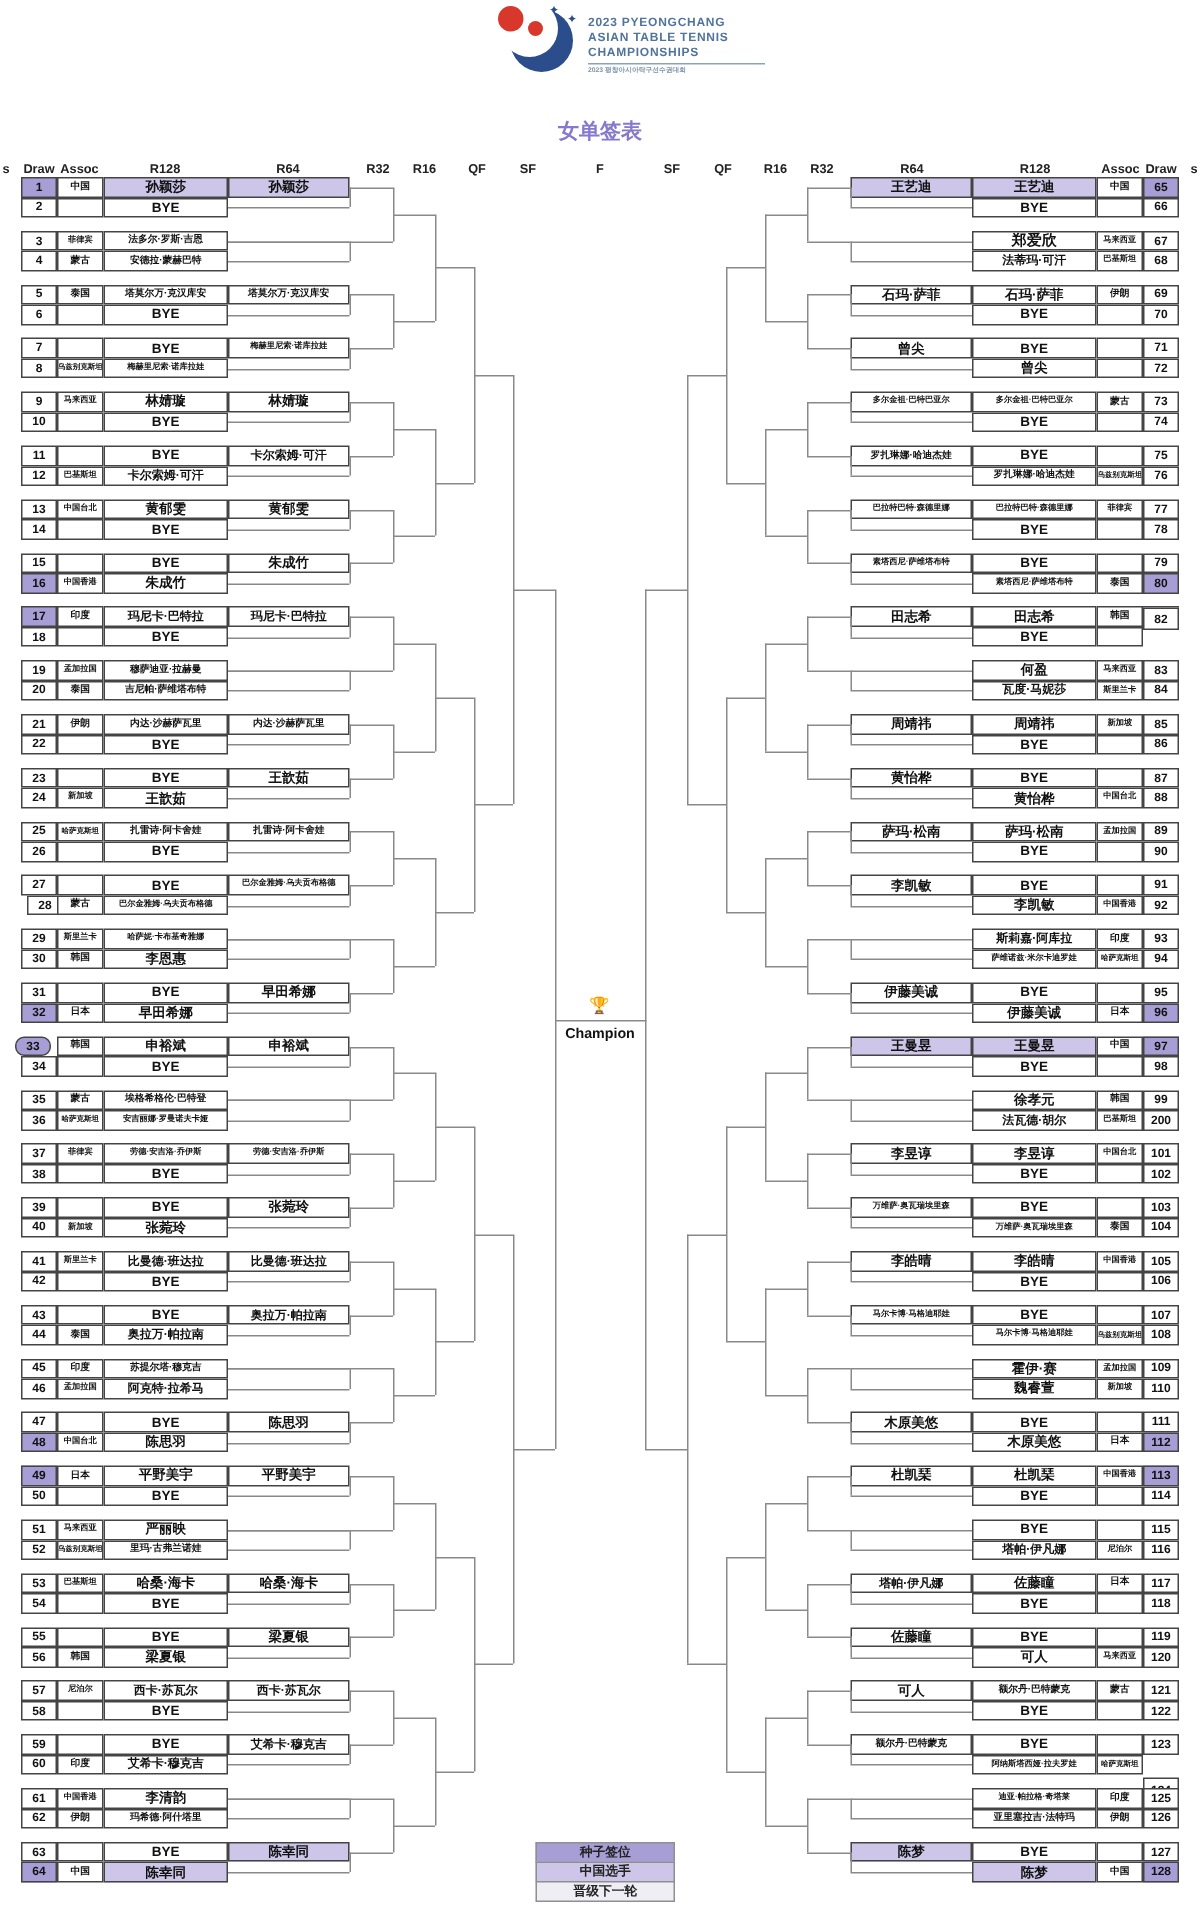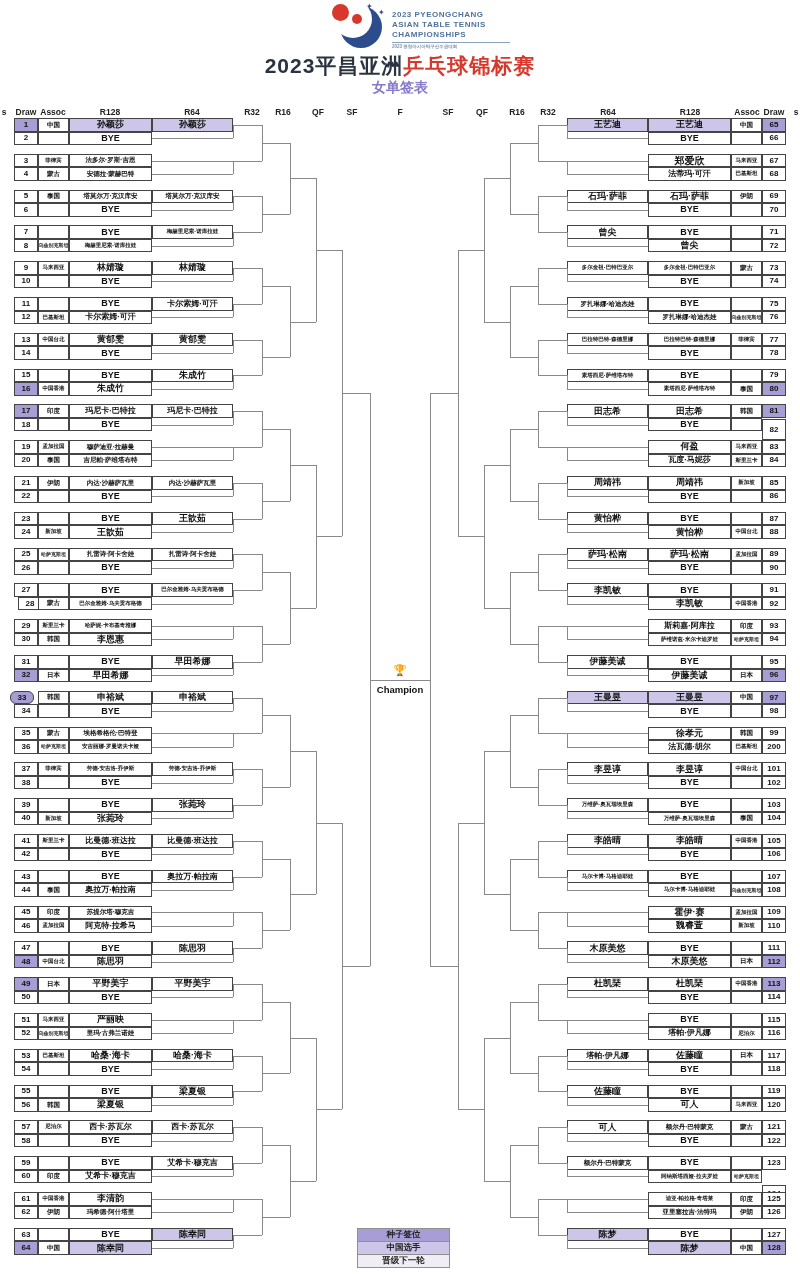--- a/index.html
+++ b/index.html
@@ -57,21 +57,20 @@
     <div class="star white" style="left:70px;top:22px">✦</div>
     <div class="logo-text">
       <div>2023 PYEONGCHANG</div>
       <div>ASIAN TABLE TENNIS</div>
       <div>CHAMPIONSHIPS</div>
       <div class="logo-rule"></div>
       <div class="logo-kr">2023 평창아시아탁구선수권대회</div>
     </div>
   </div>
 
-  <div class="title"><span class="t-dark">2023平昌亚洲</span><span class="t-red">乒乓球锦标赛</span></div>
   <div class="subtitle">女单签表</div>
 
   <div class="trophy" style="top:664px">🏆</div>
   <div class="champ-label" style="top:684px">Champion</div>
 
   <div class="legend-item seed" style="top:1228px">种子签位</div>
   <div class="legend-item cn" style="top:1241px">中国选手</div>
   <div class="legend-item" style="top:1254px;background:var(--adv)">晋级下一轮</div>
 
 <div class="hdr" style="left: 4px; top: 107px;">s</div>
@@ -550,21 +549,21 @@
     <div class="cell" style="left: 648px; top: 368.6px; width: 83px; height: 13.5px; font-size: 9px;">BYE</div>
     <div class="cell seed" style="left: 762px; top: 382.1px; width: 24px; height: 13.5px; font-size: 8px;">80</div>
     <div class="cell" style="left: 731px; top: 382.1px; width: 31px; height: 13.5px; font-size: 6.5px;">泰国</div>
     <div class="cell" style="left: 648px; top: 382.1px; width: 83px; height: 13.5px; font-size: 5.5px;">素塔西尼·萨维塔布特</div>
     <div class="cell" style="left: 567px; top: 368.6px; width: 81px; height: 13.5px; font-size: 5.5px;">素塔西尼·萨维塔布特</div>
     <div class="line" style="left: 567px; top: 388.85px; width: 81px; height: 1px;"></div>
     <div class="line" style="left: 567px; top: 375.35px; width: 1px; height: 13.5px;"></div>
     <div class="cell seed" style="left: 762px; top: 404.4px; width: 24px; height: 13.5px; font-size: 8px;">81</div>
     <div class="cell" style="left: 731px; top: 404.4px; width: 31px; height: 13.5px; font-size: 6.5px;">韩国</div>
     <div class="cell" style="left: 648px; top: 404.4px; width: 83px; height: 13.5px; font-size: 9px;">田志希</div>
-    <div class="cell" style="left: 762px; top: 419px; width: 24px; height: 21px; font-size: 8px;">82</div>
+    <div class="cell" style="left: 762px; top: 405px; width: 24px; height: 15px; font-size: 8px;">82</div>
     <div class="cell" style="left: 731px; top: 417.9px; width: 31px; height: 13.5px; font-size: 6.5px;"></div>
     <div class="cell" style="left: 648px; top: 417.9px; width: 83px; height: 13.5px; font-size: 9px;">BYE</div>
     <div class="cell" style="left: 567px; top: 404.4px; width: 81px; height: 13.5px; font-size: 9px;">田志希</div>
     <div class="line" style="left: 567px; top: 424.65px; width: 81px; height: 1px;"></div>
     <div class="line" style="left: 567px; top: 411.15px; width: 1px; height: 13.5px;"></div>
     <div class="cell" style="left: 762px; top: 440.2px; width: 24px; height: 13.5px; font-size: 8px;">83</div>
     <div class="cell" style="left: 731px; top: 440.2px; width: 31px; height: 13.5px; font-size: 5.5px;">马来西亚</div>
     <div class="cell" style="left: 648px; top: 440.2px; width: 83px; height: 13.5px; font-size: 9px;">何盈</div>
     <div class="cell" style="left: 762px; top: 453.7px; width: 24px; height: 13.5px; font-size: 8px;">84</div>
     <div class="cell" style="left: 731px; top: 453.7px; width: 31px; height: 13.5px; font-size: 5.5px;">斯里兰卡</div>

